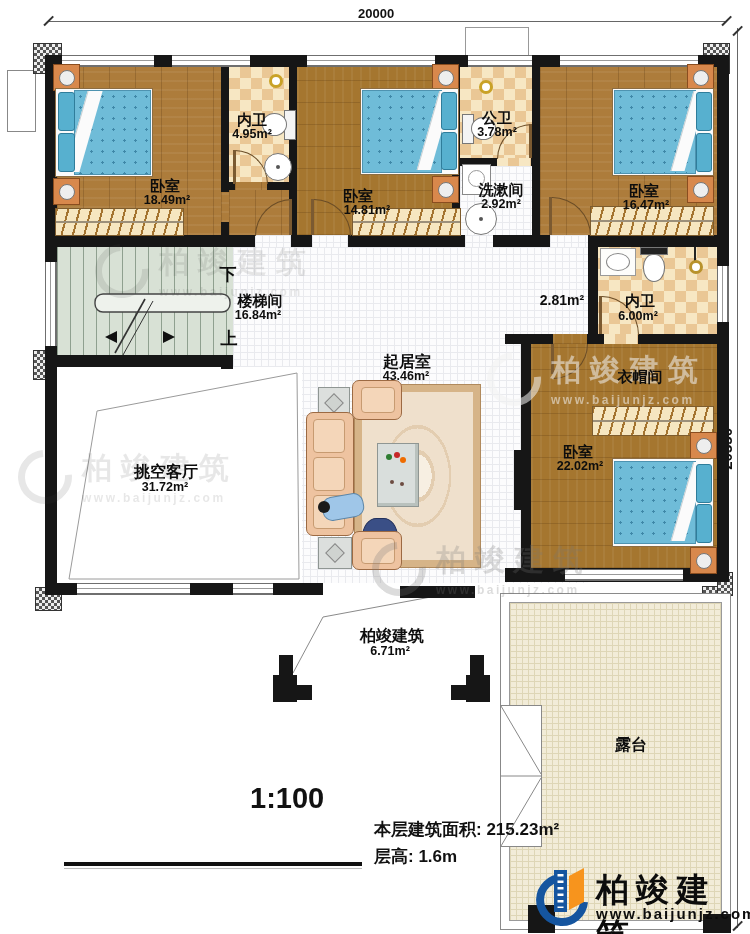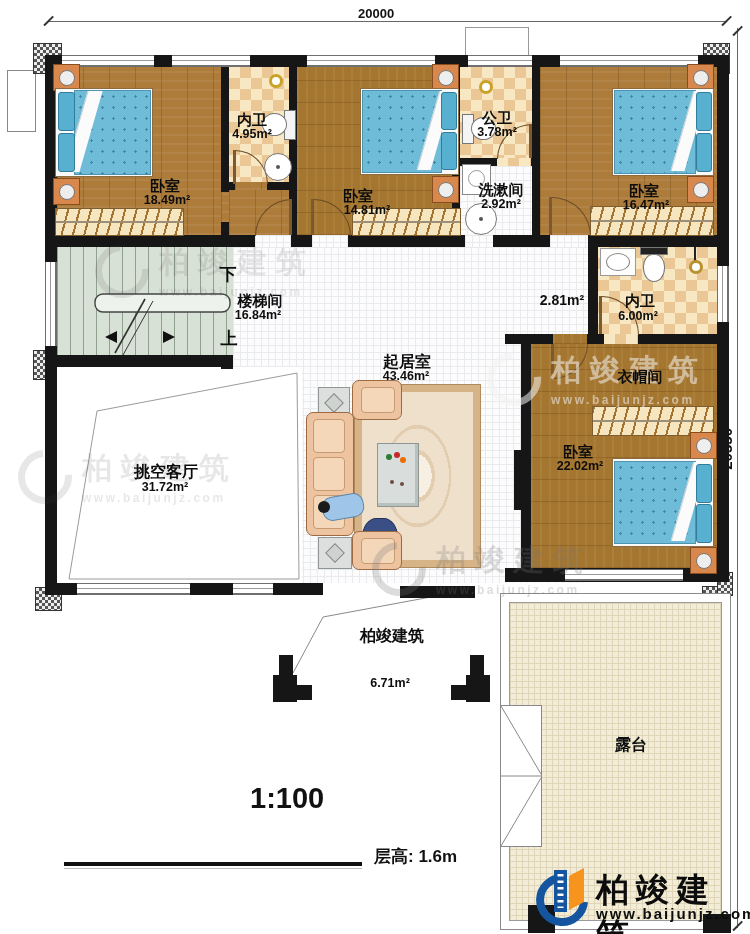--- a/index.html
+++ b/index.html
@@ -359,26 +359,27 @@
   <div class="lbl rname" style="left:640px;top:293px;">内卫</div>
   <div class="lbl rarea" style="left:638px;top:310px;">6.00m²</div>
   <div class="lbl rname" style="left:407px;top:354px;font-size:16px;">起居室</div>
   <div class="lbl rarea" style="left:406px;top:370px;">43.46m²</div>
   <div class="lbl rname" style="left:640px;top:369px;">衣帽间</div>
   <div class="lbl rname" style="left:578px;top:444px;">卧室</div>
   <div class="lbl rarea" style="left:580px;top:460px;">22.02m²</div>
   <div class="lbl rname" style="left:166px;top:464px;font-size:16px;">挑空客厅</div>
   <div class="lbl rarea" style="left:165px;top:481px;">31.72m²</div>
   <div class="lbl rname" style="left:392px;top:628px;font-size:16px;">柏竣建筑</div>
-  <div class="lbl rarea" style="left:390px;top:645px;margin-top:32px;">6.71m²</div>
+  <div class="lbl rarea" style="left:390px;top:645px;">6.71m²</div>
   <div class="lbl rname" style="left:631px;top:737px;font-size:16px;">露台</div>
 
   <div class="title-scale" style="left:250px;top:782px;">1:100</div>
   <div class="abs" style="left:64px;top:862px;width:298px;height:4px;background:#111;"></div>
   <div class="abs" style="left:64px;top:868px;width:298px;height:1px;background:#bbb;"></div>
+  <div class="infoline" style="left:374px;top:818px;">本层建筑面积: 215.23m²</div>
   <div class="infoline" style="left:374px;top:845px;">层高: 1.6m</div>
 
   <div class="abs" style="left:536px;top:864px;width:52px;height:64px;">
     <svg width="52" height="64" viewBox="0 0 52 64">
       <path d="M26 14 A22 22 0 1 0 48 38" fill="none" stroke="#15559f" stroke-width="8"></path>
       <rect x="18" y="6" width="13" height="42" fill="#15559f"></rect>
       <line x1="24.5" y1="10" x2="24.5" y2="44" stroke="#ffffff" stroke-width="6" stroke-dasharray="2.5 4"></line>
       <polygon points="33,12 48,4 48,38 33,46" fill="#f7941d"></polygon>
     </svg>
   </div>

